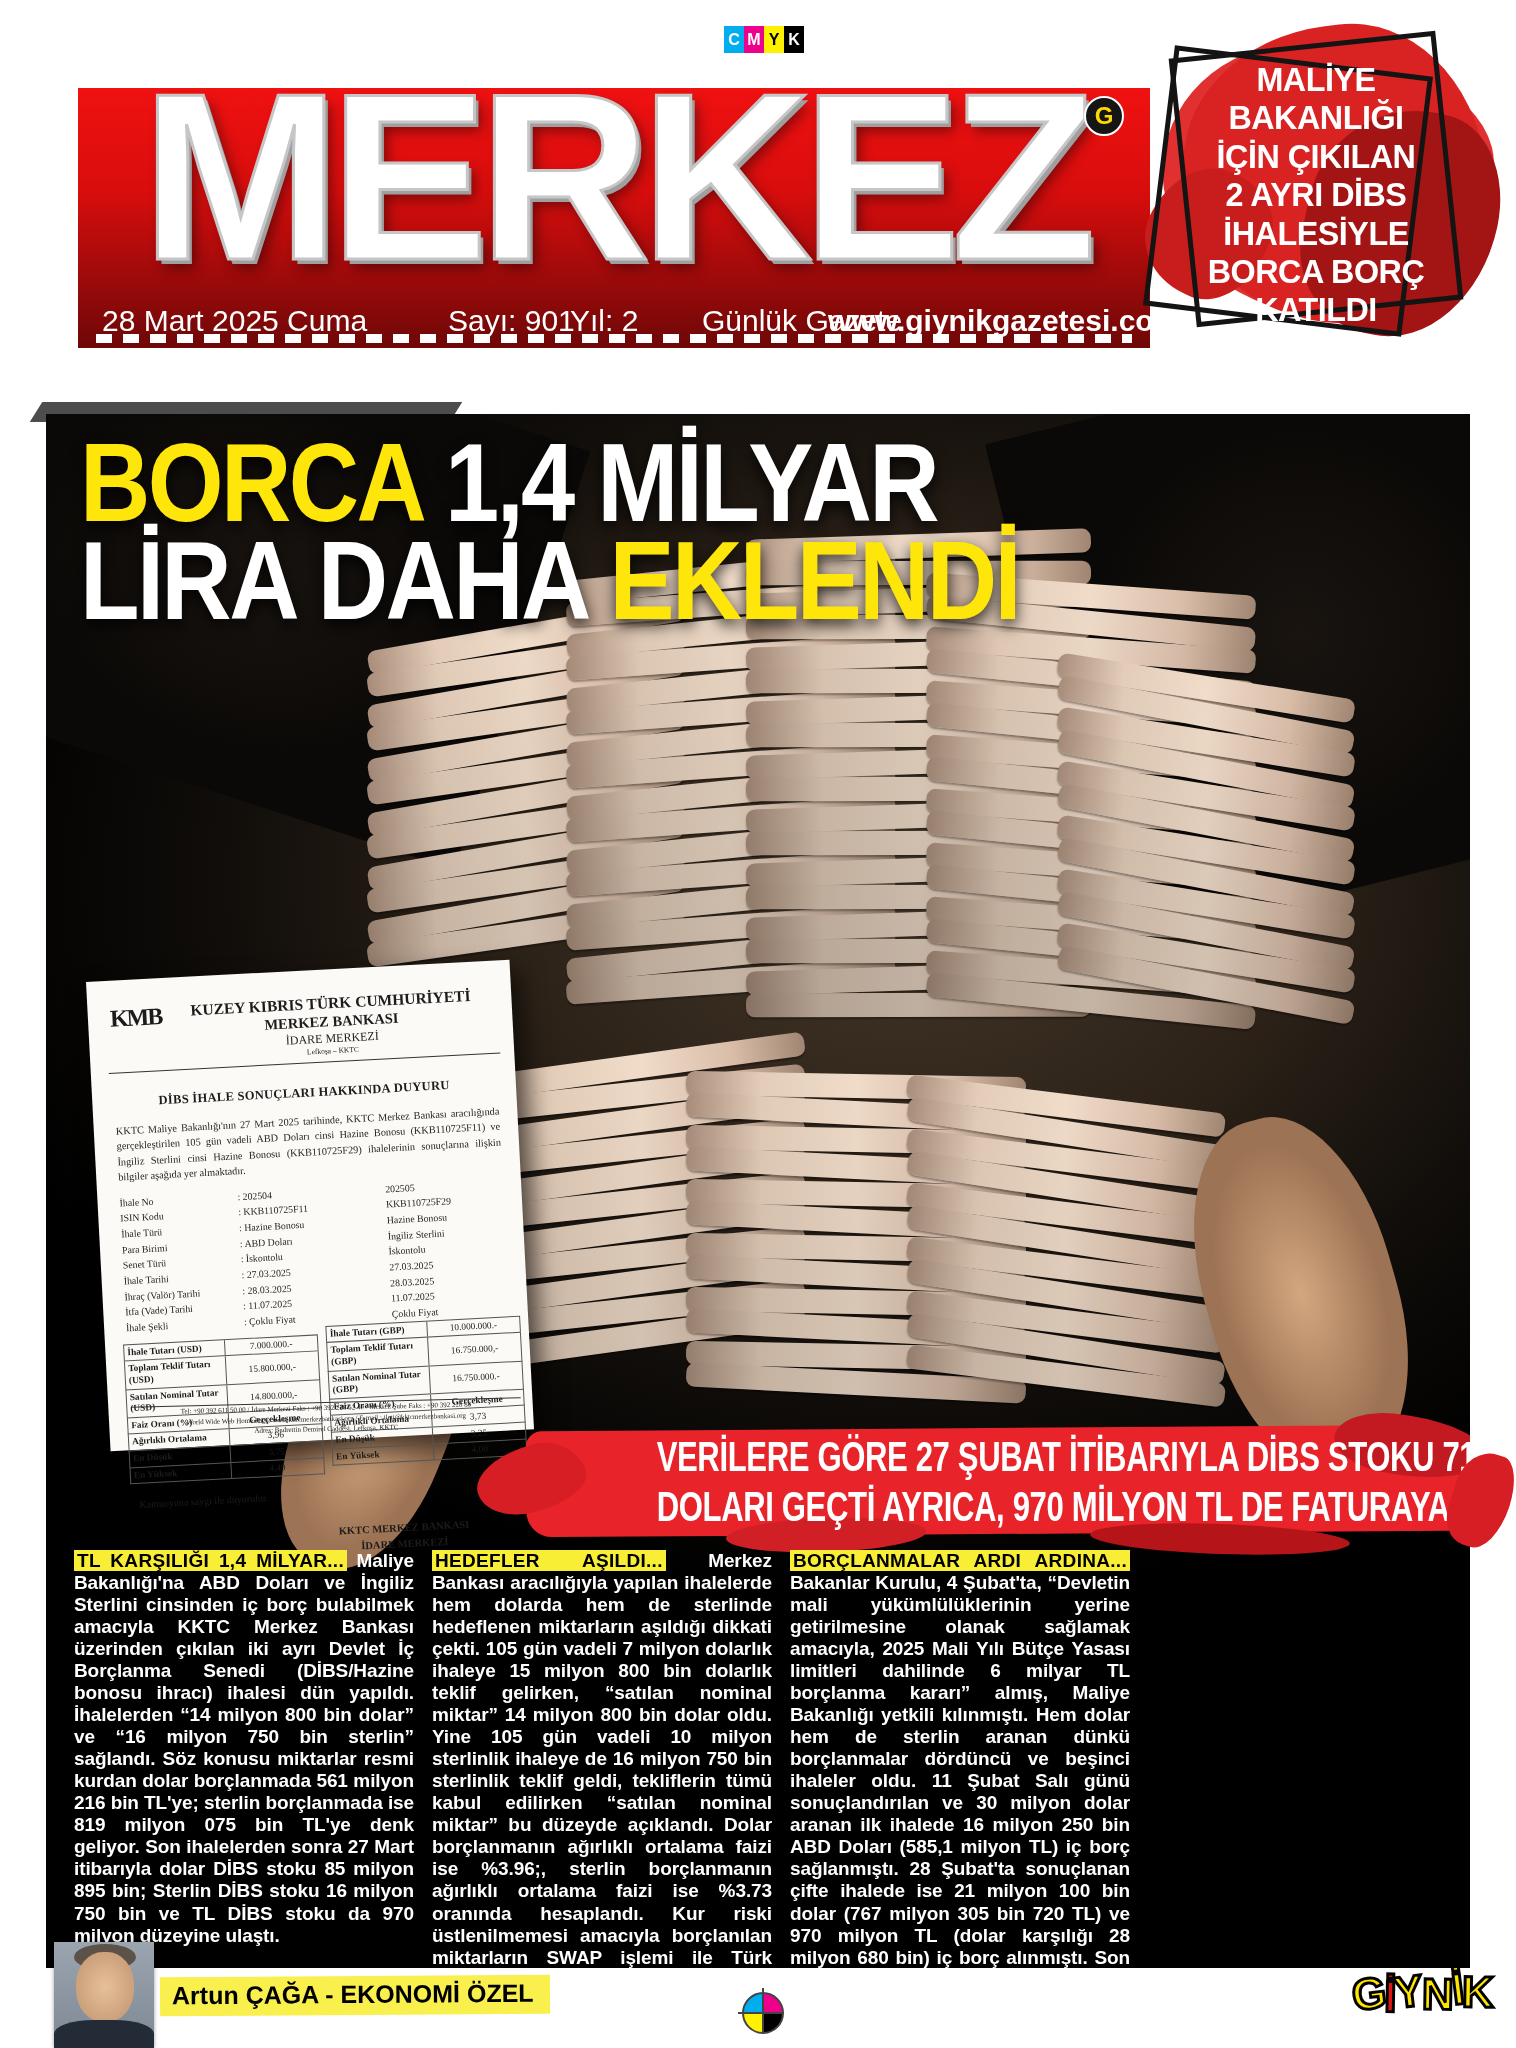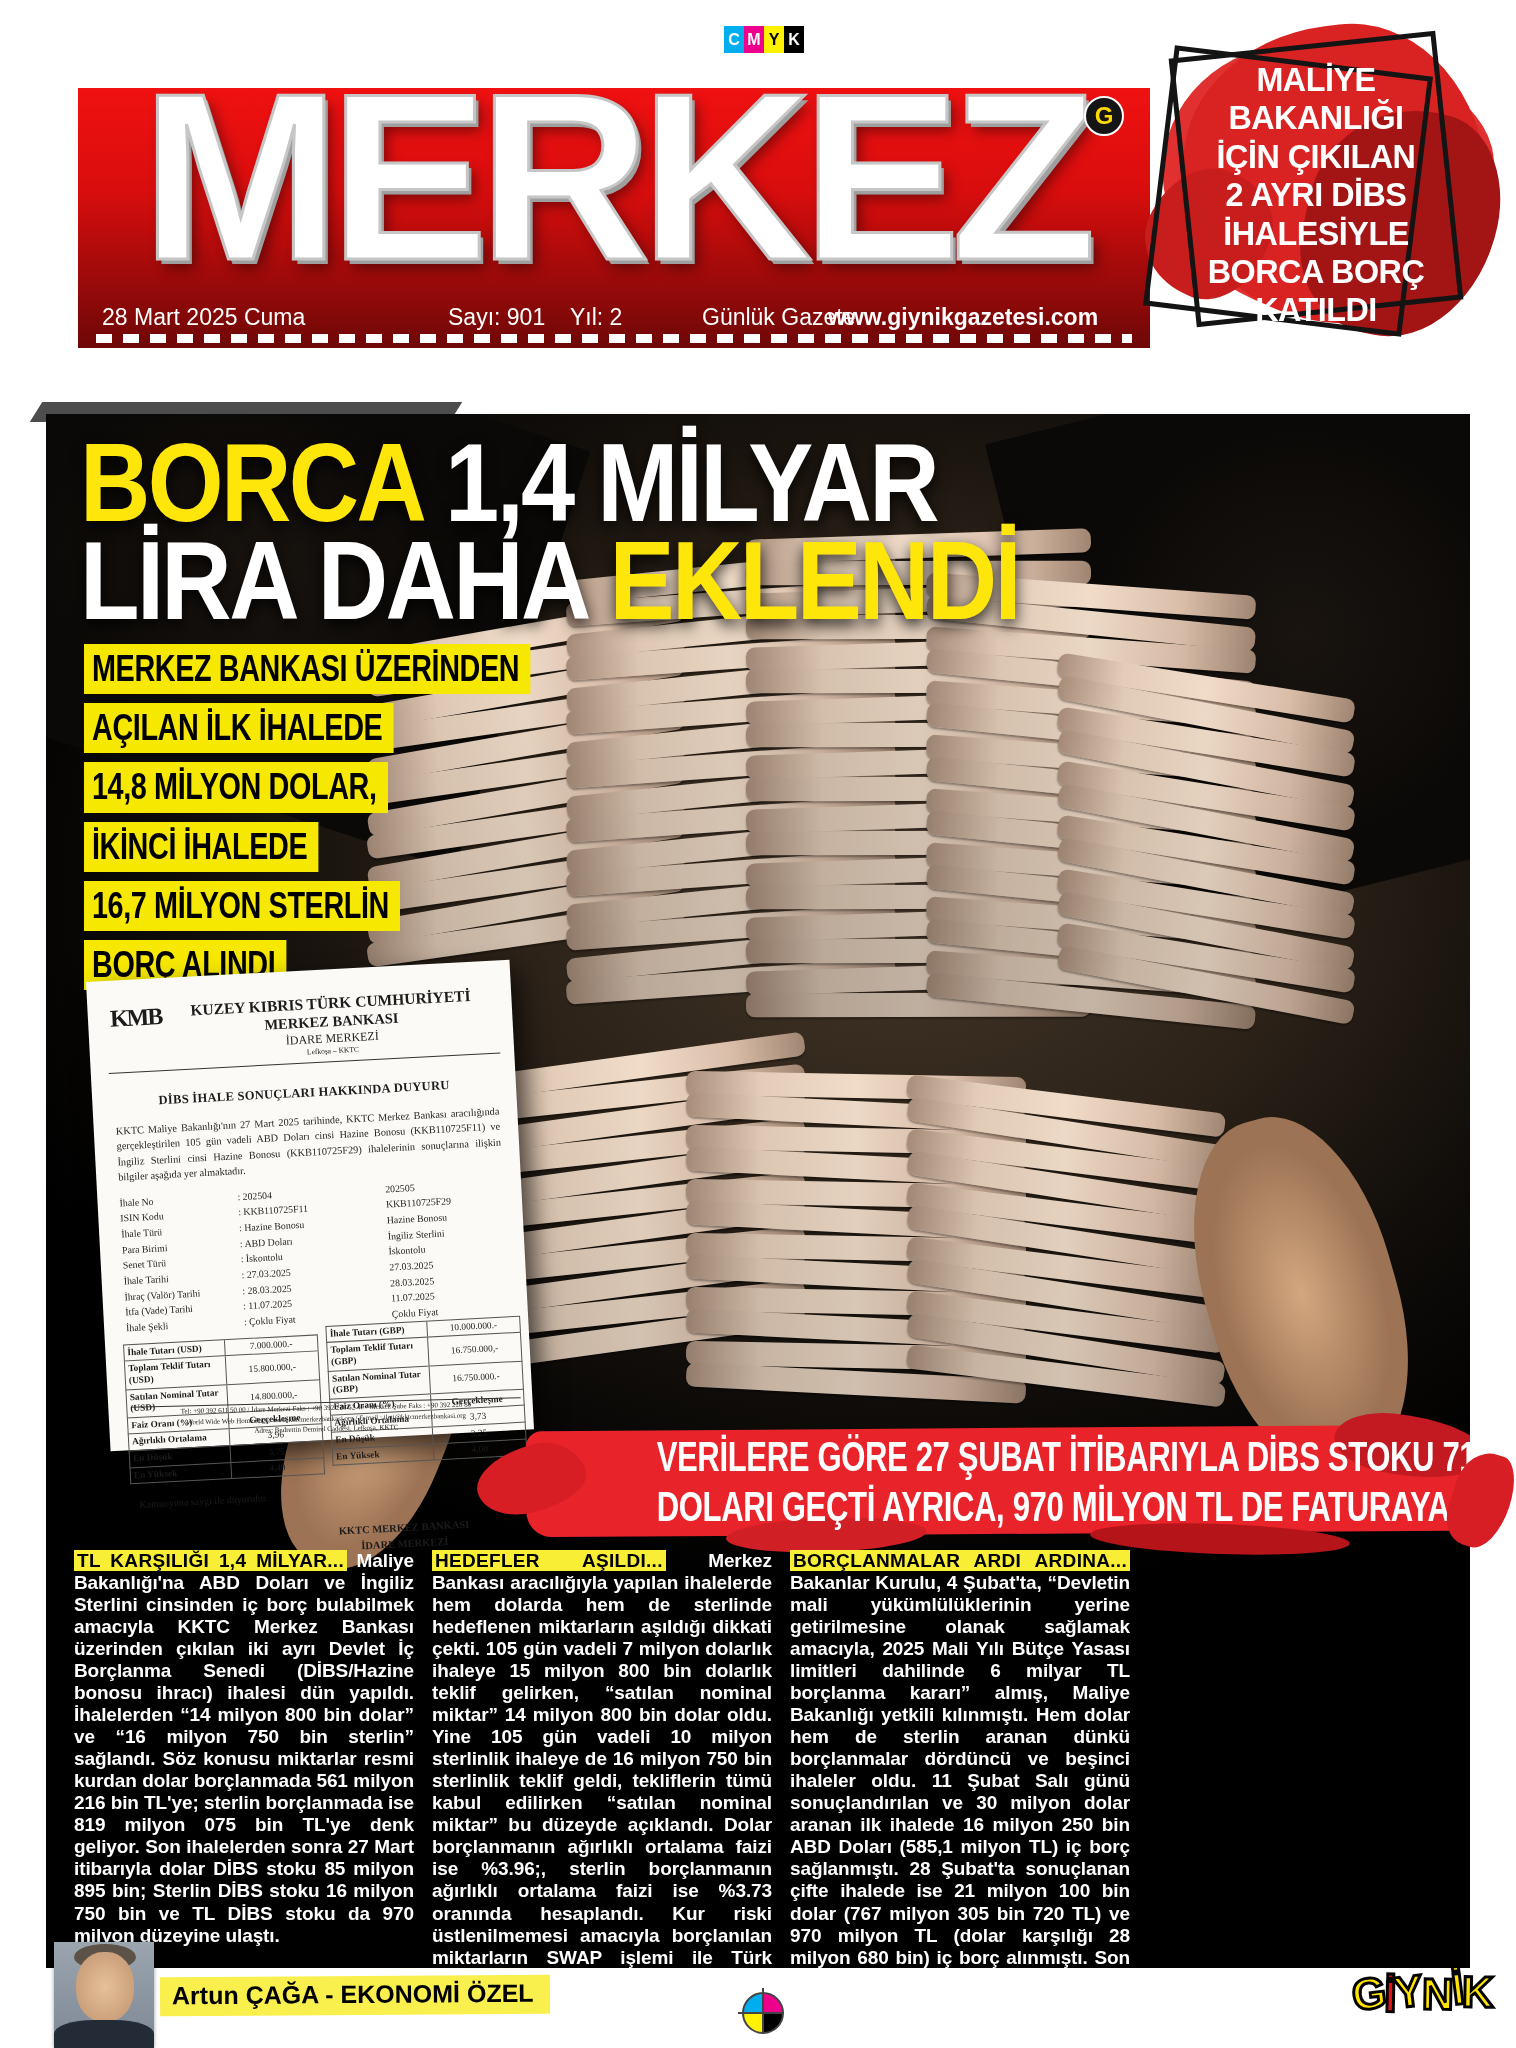--- a/index.html
+++ b/index.html
@@ -20,21 +20,21 @@
   .masthead{left:78px;top:88px;width:1072px;height:260px;
             background:linear-gradient(#f01111 0%,#d80d0d 40%,#9a0a0a 75%,#6e0707 100%);
             overflow:hidden;}
   .logo-text{position:absolute;left:0;right:0;top:-30px;text-align:center;
              font-weight:900;font-size:238px;line-height:1;letter-spacing:-10px;color:#fff;
              -webkit-text-stroke:3px #c6c6c6;
              text-shadow:4px 5px 0 #9f9f9f,7px 9px 14px rgba(0,0,0,.45);}
   .mini-g{position:absolute;left:1006px;top:8px;width:36px;height:36px;border-radius:50%;
           background:#151515;color:#ffd900;font-weight:900;font-size:24px;
           display:flex;align-items:center;justify-content:center;border:2px solid #fff;}
-  .dateline{position:absolute;left:0;top:216px;width:100%;height:30px;color:#fff;font-size:23px;}
+  .dateline{position:absolute;left:0;top:216px;width:100%;height:30px;color:#fff;font-size:30px;}
   .dateline span{position:absolute;white-space:nowrap;}
   .dl-date{left:24px;}  .dl-issue{left:334px;margin-left:36px;} .dl-year{left:492px;}
   .dl-daily{left:624px;} .dl-web{left:750px;font-weight:bold;}
   .dashes{position:absolute;left:18px;right:18px;bottom:5px;height:9px;
           background:repeating-linear-gradient(90deg,#fff 0 16px,transparent 16px 27px);}
 
   
   .badge{left:1156px;top:18px;width:356px;height:322px;}
   .blob{position:absolute;}
   .badge .b1{left:6px;top:28px;width:330px;height:270px;background:#e03030;
@@ -324,28 +324,20 @@
         <div class="note" style="left: 860px; top: 950px; width: 320px; transform: rotate(7.1deg); filter: brightness(0.88);"></div>
       </div>
     <div class="hand" style="left:1160px;top:700px;width:190px;height:360px;transform:rotate(-16deg);"></div>
     <div class="hand" style="left:250px;top:880px;width:150px;height:280px;transform:rotate(22deg);"></div>
 
     <div class="headline">
       <div class="hl-line hl1"><span class="yellow">BORCA </span><span>1,4 MİLYAR</span></div>
       <div class="hl-line hl2"><span>LİRA DAHA </span><span class="yellow">EKLENDİ</span></div>
     </div>
 
-    <div class="subhead" id="subhead">
-        <div class="sub-line">MERKEZ BANKASI ÜZERİNDEN</div>
-        <div class="sub-line">AÇILAN İLK İHALEDE</div>
-        <div class="sub-line">14,8 MİLYON DOLAR,</div>
-        <div class="sub-line">İKİNCİ İHALEDE</div>
-        <div class="sub-line">16,7 MİLYON STERLİN</div>
-        <div class="sub-line">BORÇ ALINDI</div>
-      </div>
 
     <div class="document">
       <div class="doc-head">
         <div class="doc-logo">KMB</div>
         <div class="doc-org">
           <div class="o1">KUZEY KIBRIS TÜRK CUMHURİYETİ</div>
           <div class="o2">MERKEZ BANKASI</div>
           <div class="o3">İDARE MERKEZİ</div>
           <div class="o4">Lefkoşa – KKTC</div>
         </div>

